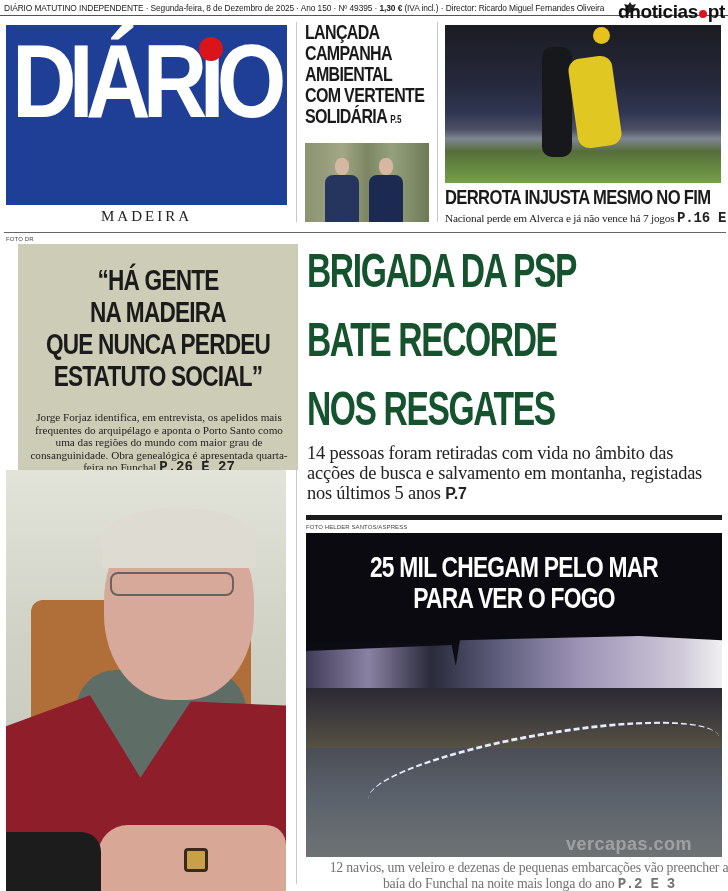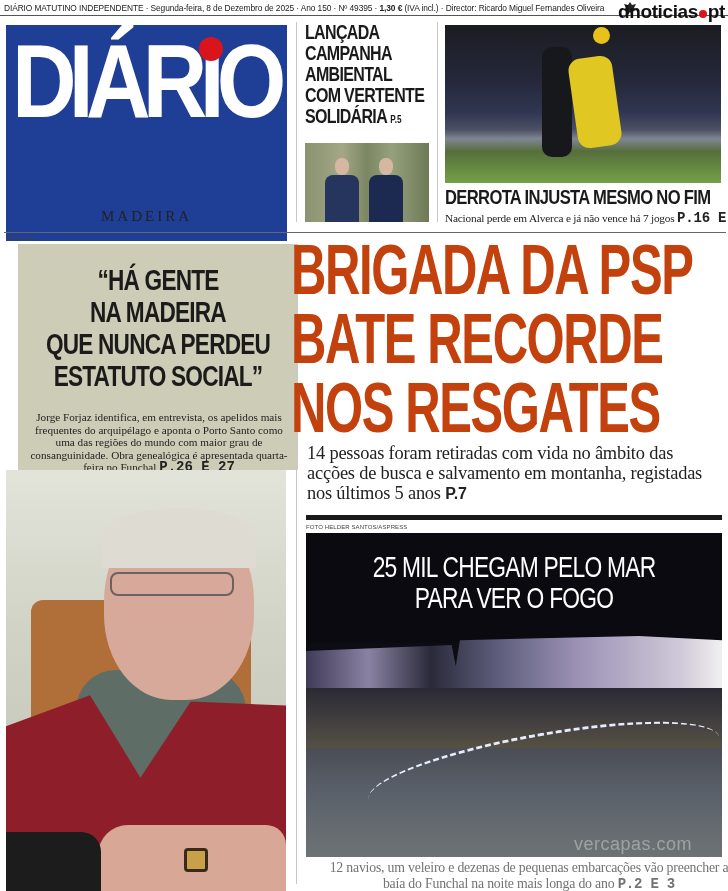--- a/index.html
+++ b/index.html
@@ -6,21 +6,21 @@
   html, body { width: 728px; height: 891px; background: #ffffff; overflow: hidden; }
   body { position: relative; font-family: "Liberation Sans", sans-serif; color: #1a1a1a; }
 
   .topbar { position: absolute; left: 0; top: 0; width: 728px; height: 16px; border-bottom: 1px solid #555; }
   .topbar .meta { position: absolute; left: 4px; top: 3px; font-size: 8.4px; letter-spacing: -0.1px; color: #222; white-space: nowrap; font-family: "Liberation Sans Narrow", "Liberation Sans", sans-serif; }
   .topbar .meta b { font-weight: bold; }
   .topbar .site { position: absolute; right: 3px; top: 1px; font-size: 19px; font-weight: bold; letter-spacing: -0.4px; color: #111; white-space: nowrap; }
   .topbar .site .dot { display: inline-block; width: 8px; height: 8px; border-radius: 50%; background: #d9141b; margin: 0 1px; vertical-align: 0px; }
   .topbar .crest { position: absolute; right: 90px; top: 1px; width: 16px; height: 15px; }
 
-  .masthead { position: absolute; left: 6px; top: 25px; width: 281px; height: 216px; background: #1f3e96; overflow: hidden; }
+  .masthead { position: absolute; left: 6px; top: 25px; width: 281px; height: 180px; background: #1f3e96; overflow: hidden; }
   .masthead .diario { position: absolute; left: 6px; top: 4px; font-family: "Liberation Sans", sans-serif; font-weight: bold; font-size: 104px; color: #fff; letter-spacing: -9px; transform: scaleX(0.86); transform-origin: left top; line-height: 1; }
   .masthead .reddot { position: absolute; left: 193px; top: 12px; width: 24px; height: 24px; border-radius: 50%; background: #d9141b; }
   .masthead .denoticias { position: absolute; left: 10px; top: 108px; font-family: "Liberation Serif", serif; font-size: 52px; color: #fff; letter-spacing: -1px; line-height: 1; white-space: nowrap; }
   .madeira { position: absolute; left: 6px; top: 208px; width: 281px; text-align: center; font-family: "Liberation Serif", serif; font-size: 15px; letter-spacing: 3px; color: #222; }
 
   .vline { position: absolute; background: #c8c8c8; width: 1px; }
   .hrule { position: absolute; left: 4px; width: 722px; height: 1px; background: #666; top: 232px; }
 
   .campaign { position: absolute; left: 305px; top: 22px; width: 125px; }
   .campaign .head { font-family: "Liberation Sans", sans-serif; font-weight: bold; font-size: 19.5px; line-height: 21px; letter-spacing: -0.8px; transform: scaleX(0.82); transform-origin: left top; width: 150px; color: #1a1a1a; }
@@ -49,35 +49,35 @@
   .portrait .chair { position: absolute; left: 25px; top: 130px; width: 220px; height: 150px; background: #b06f38; border-radius: 12px 12px 0 0; }
   .portrait .head { position: absolute; left: 98px; top: 40px; width: 150px; height: 190px; border-radius: 48% 48% 45% 45%; background: #d7a99a; }
   .portrait .hair { position: absolute; left: 96px; top: 38px; width: 154px; height: 60px; border-radius: 50% 50% 0 0; background: #dedbd2; }
   .portrait .glasses { position: absolute; left: 104px; top: 102px; width: 124px; height: 24px; border: 2px solid #6b6160; border-radius: 8px; }
   .portrait .shirt { position: absolute; left: 70px; top: 200px; width: 170px; height: 120px; background: #5e6d66; border-radius: 40px 40px 0 0; }
   .portrait .sweater { position: absolute; left: 0; top: 215px; width: 280px; height: 206px; background: #8e1f2a; clip-path: polygon(0 20%, 30% 5%, 48% 45%, 66% 8%, 100% 10%, 100% 100%, 0 100%); }
   .portrait .hands { position: absolute; left: 92px; top: 355px; width: 188px; height: 66px; background: #d8a795; border-radius: 30px 20px 0 0; }
   .portrait .watch { position: absolute; left: 178px; top: 378px; width: 24px; height: 24px; border-radius: 4px; background: #c9a04a; border: 3px solid #3a2a1a; }
   .portrait .camera { position: absolute; left: 0; top: 362px; width: 95px; height: 59px; background: #1c1c1c; border-radius: 0 20px 0 0; }
 
-  .main-head { position: absolute; left: 291px; top: 236px; width: 415px; font-weight: bold; font-size: 70px; line-height: 69px; letter-spacing: -2px; color: #c2410c; white-space: nowrap; }
+  .main-head { position: absolute; left: 307px; top: 236px; width: 415px; font-weight: bold; font-size: 48px; line-height: 69px; letter-spacing: -2px; color: #14532d; white-space: nowrap; }
   .main-head span { display: block; transform: scaleX(0.70); transform-origin: left top; width: 600px; }
   .main-sub { position: absolute; left: 307px; top: 443px; width: 415px; font-family: "Liberation Serif", serif; font-size: 18.4px; line-height: 20px; color: #222; letter-spacing: -0.2px; }
   .main-sub .pg { font-family: "Liberation Sans", sans-serif; font-weight: bold; font-size: 16px; }
   .thickrule { position: absolute; left: 306px; top: 515px; width: 416px; height: 5px; background: #1a1a1a; }
 
   .harbor { position: absolute; left: 306px; top: 533px; width: 416px; height: 324px; background: #0c0c14; overflow: hidden; }
   .harbor .sky { position: absolute; left: 0; top: 0; width: 100%; height: 110px; background: #0a0a10; }
   .harbor .ships { position: absolute; left: 0; top: 100px; width: 100%; height: 60px; background: linear-gradient(90deg, #3f3b57 0%, #8a82a3 15%, #2a2a3a 30%, #5a5a78 45%, #9a91b4 65%, #cfc9d8 90%, #f0f0f0 100%); clip-path: polygon(0 30%, 35% 20%, 36% 55%, 37% 12%, 80% 5%, 100% 12%, 100% 100%, 0 100%); }
   .harbor .water { position: absolute; left: 0; top: 155px; width: 100%; height: 70px; background: linear-gradient(180deg, #2b2a34 0%, #43403f 50%, #5e5845 100%); }
   .harbor .quay { position: absolute; left: 0; top: 215px; width: 100%; height: 109px; background: linear-gradient(180deg, #4a4d55 0%, #5a606a 40%, #6d7374 100%); }
   .harbor .lights { position: absolute; left: 60px; top: 200px; width: 356px; height: 70px; border-top: 3px dashed #e6ecff; border-radius: 50% 50% 0 0; transform: rotate(-10deg); }
-  .harbor .title { position: absolute; left: 0; top: 18px; width: 416px; text-align: center; font-weight: normal; font-size: 30px; line-height: 31px; color: #fff; letter-spacing: -1px; }
+  .harbor .title { position: absolute; left: 0; top: 18px; width: 416px; text-align: center; font-weight: bold; font-size: 30px; line-height: 31px; color: #fff; letter-spacing: -1px; }
   .harbor .title span { display: inline-block; transform: scaleX(0.76); transform-origin: center top; width: 540px; margin-left: -62px; }
-  .harbor .wm { position: absolute; right: 30px; bottom: 2px; font-size: 18px; font-weight: normal; color: rgba(255,255,255,0.35); letter-spacing: 0.5px; }
+  .harbor .wm { position: absolute; right: 30px; bottom: 2px; font-size: 18px; font-weight: bold; color: rgba(255,255,255,0.35); letter-spacing: 0.5px; }
   .harbor-sub { position: absolute; left: 321px; top: 860px; width: 416px; text-align: center; font-family: "Liberation Serif", serif; font-size: 13.8px; line-height: 16px; color: #737373; letter-spacing: -0.2px; }
 </style>
 </head>
 <body>
 
 <div class="topbar">
   <div class="meta">
     <span>DIÁRIO MATUTINO INDEPENDENTE · Segunda-feira, 8 de Dezembro de 2025 ·</span>
     <span>Ano 150 · Nº 49395 ·</span>
     <b>1,30 €</b>

